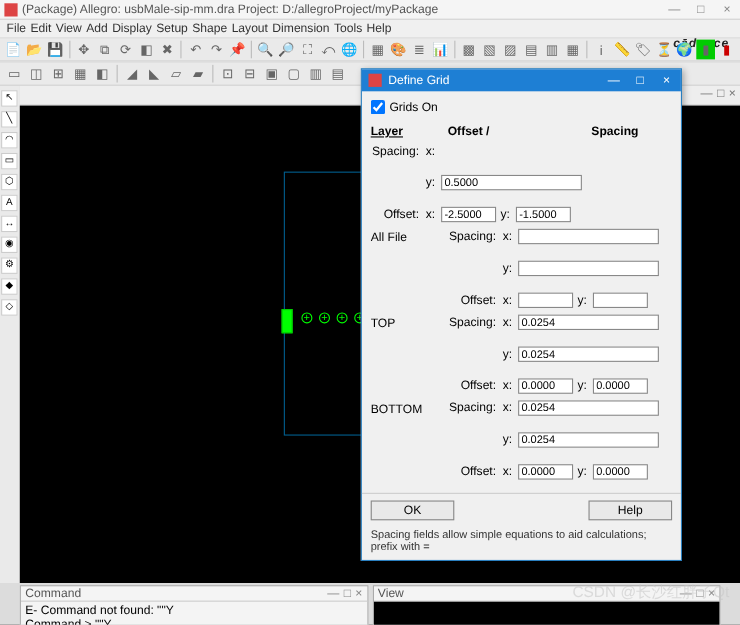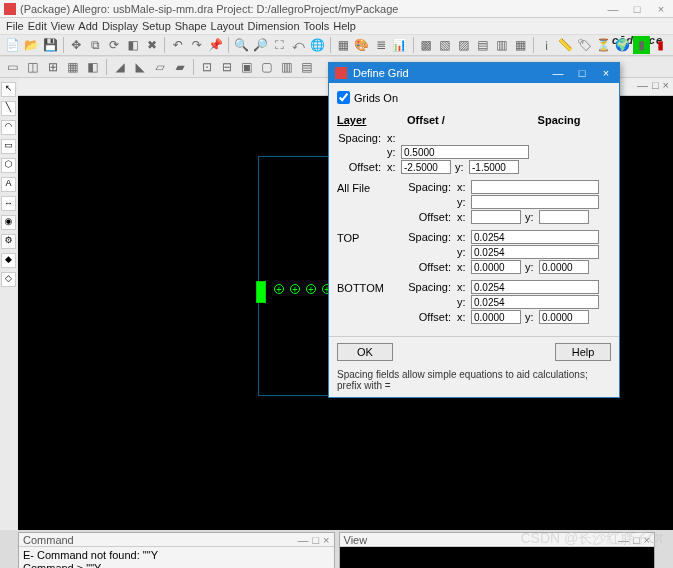--- a/index.html
+++ b/index.html
@@ -39,29 +39,29 @@
 .dlg-title .dwc span{color:#fff;cursor:default;width:14px;text-align:center;}
 .dlg-body{padding:6px 8px;}
 .chk-row{display:flex;align-items:center;gap:4px;margin:2px 0 10px;}
 .chk-row input{margin:0;}
 .hdr-row{display:flex;font-weight:bold;margin-bottom:6px;}
 .hdr-row .c1{width:70px;text-decoration:underline;}
 .hdr-row .c2{width:100px;}
 .hdr-row .c3{flex:1;text-align:center;}
 .grid-sec{display:flex;margin-bottom:6px;}
 .grid-sec .layer-name{width:70px;padding-top:2px;}
-.grid-sec .fields{flex:1;display:flex;flex-direction:column;gap:1px;}
+.grid-sec .fields{flex:1;display:flex;flex-direction:column;gap:15px;}
 .frow{display:flex;align-items:center;gap:4px;}
 .frow .lbl{width:46px;text-align:right;padding-right:2px;}
 .frow .ax{width:10px;}
 .frow input[type=text]{border:1px solid #888;height:14px;padding:0 2px;font-size:10px;}
 .frow .w1{width:128px;}
 .frow .w2{width:50px;}
 .dlg-foot{display:flex;padding:6px 8px;border-top:1px solid #ccc;align-items:center;}
-.dlg-foot button{width:56px;height:18px;border:1px solid #888;background:#e9e9e9;font-size:11px;}
+.dlg-foot button{width:76px;height:18px;border:1px solid #888;background:#e9e9e9;font-size:11px;}
 .dlg-foot .hint{flex:1;}
 .dlg-hint{font-size:10px;padding:2px 8px 6px;color:#333;}
 .watermark{position:absolute;right:10px;bottom:20px;color:rgba(200,200,200,0.6);font-size:14px;z-index:20;pointer-events:none;}
 </style>
 </head>
 <body>
 
 <div class="titlebar">
   <div class="t-icon"></div>
   <span>(Package) Allegro: usbMale-sip-mm.dra  Project: D:/allegroProject/myPackage</span>

